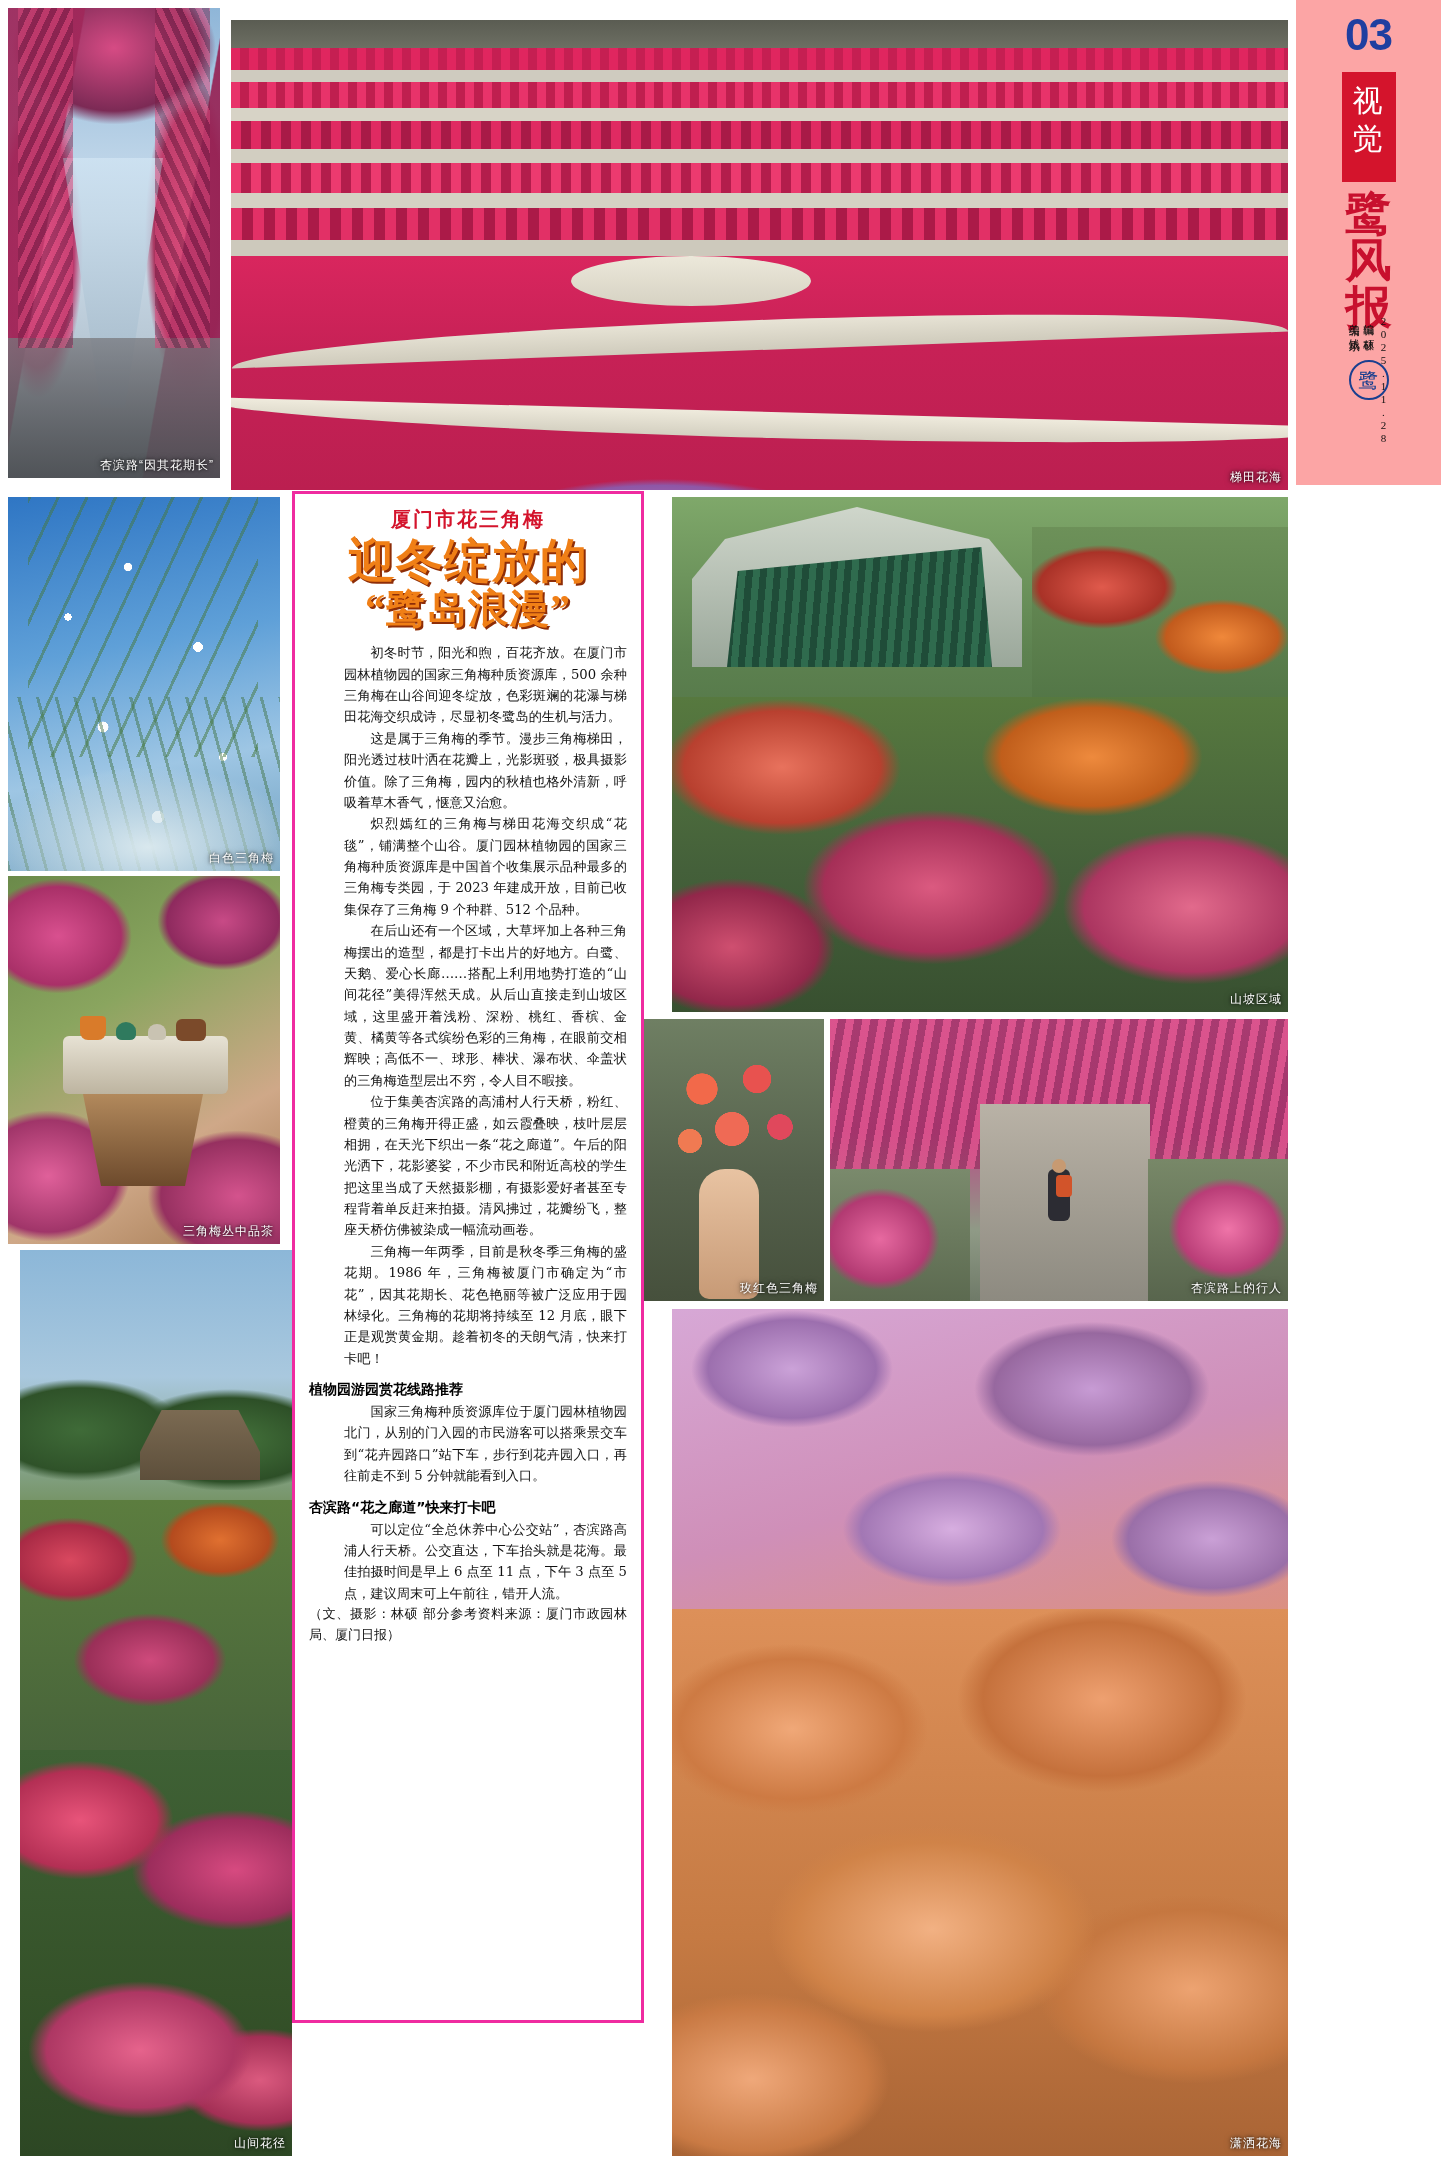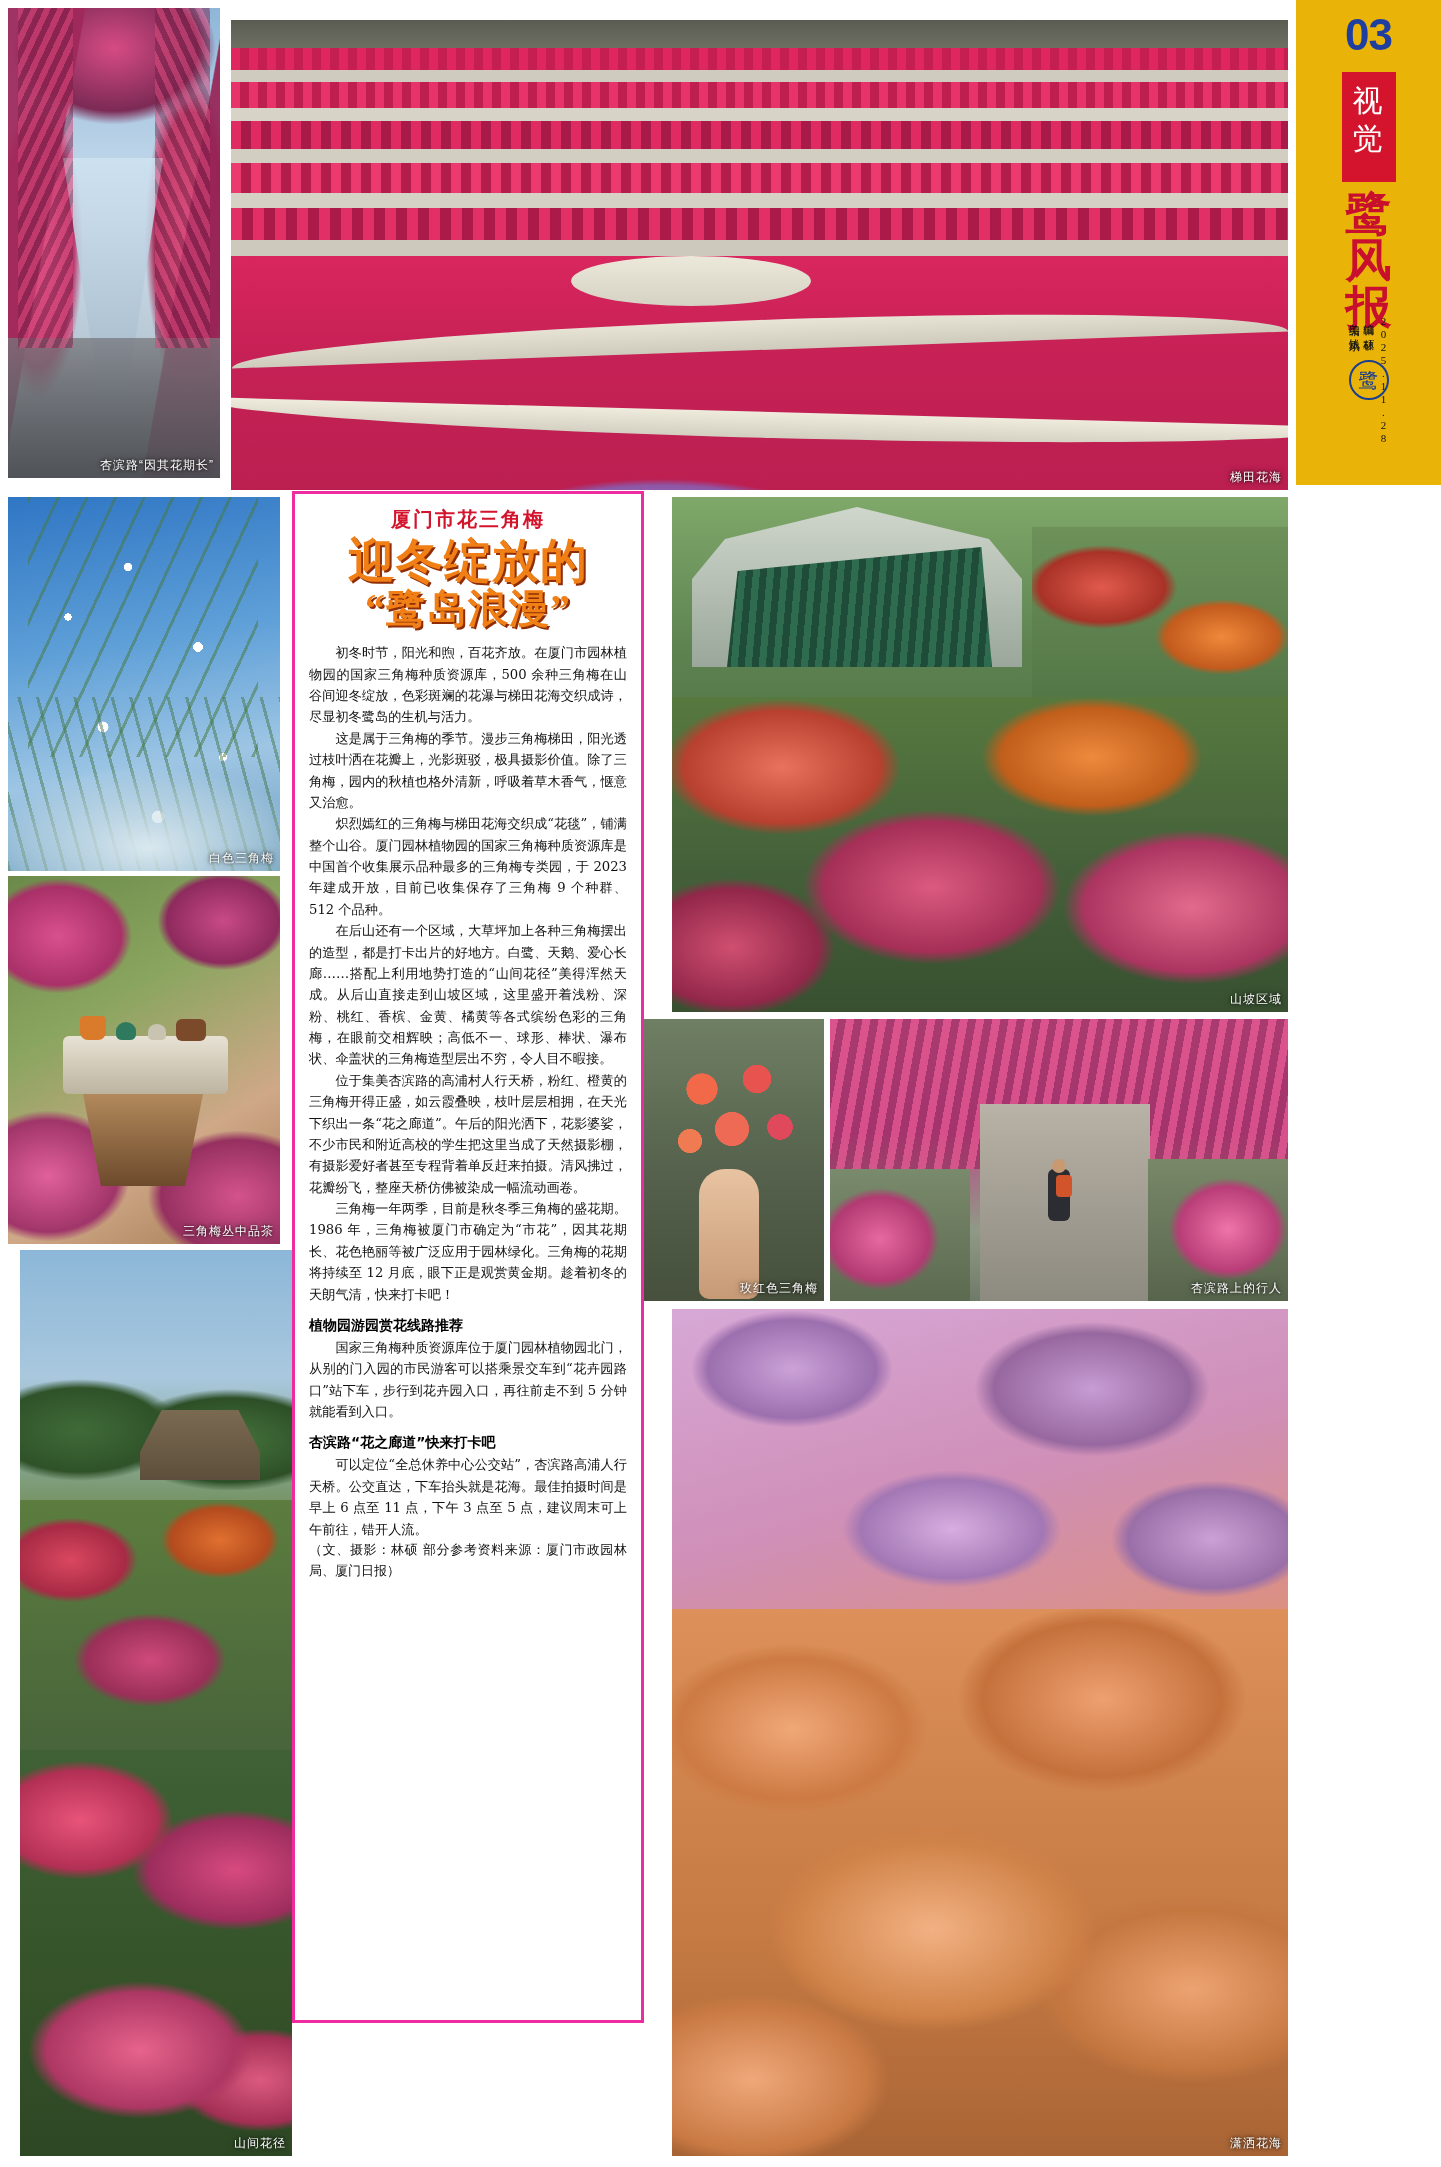--- a/index.html
+++ b/index.html
@@ -18,21 +18,21 @@
     position: absolute; bottom: 4px; right: 6px;
     color: #fff; font-size: 12px; letter-spacing: 1px;
     font-family: "Liberation Sans", sans-serif;
     text-shadow: 0 0 3px rgba(0,0,0,.85), 0 0 6px rgba(0,0,0,.6);
     writing-mode: horizontal-tb;
   }
 
   
   .masthead {
     position: absolute; left: 1296px; top: 0; width: 145px; height: 485px;
-    background: #eab308;
+    background: #fca5a5;
   }
   .pagenum {
     position: absolute; left: 50%; transform: translateX(-50%); top: 10px;
     color: #1f3fa0; font-size: 44px; font-weight: bold;
     font-family: "Liberation Sans", sans-serif; letter-spacing: -1px;
   }
   .shijue {
     position: absolute; left: 50%; transform: translateX(-50%); top: 72px;
     width: 54px; height: 110px; background: #d4142c; color: #fff;
     font-size: 30px; line-height: 1.25; text-align: center;
@@ -78,20 +78,21 @@
   }
   .art-title .l1 { font-size: 47px; color: #f07f16; letter-spacing: 1px;
     text-shadow: 2px 2px 0 #8e2d07; display:block;}
   .art-title .l2 { font-size: 40px; color: #f07f16; letter-spacing: 1px;
     text-shadow: 2px 2px 0 #8e2d07; display:block; margin-top: 2px;}
   .art-body { margin-top: 12px; }
   .art-body p {
     font-size: 13.2px; line-height: 1.62; text-align: justify;
     text-indent: 2em; color: #111;
     font-family: "DejaVu Serif", serif;
+    margin-left: 35px;
   }
   .art-sub {
     font-size: 14px; font-weight: bold; margin-top: 12px; margin-bottom: 2px;
     font-family: "DejaVu Sans", sans-serif; color: #000;
   }
   .art-credit { font-size: 13px; line-height: 1.6; text-align: justify; color:#111;
     font-family: "DejaVu Serif", serif;}
 </style>
 </head>
 <body>

